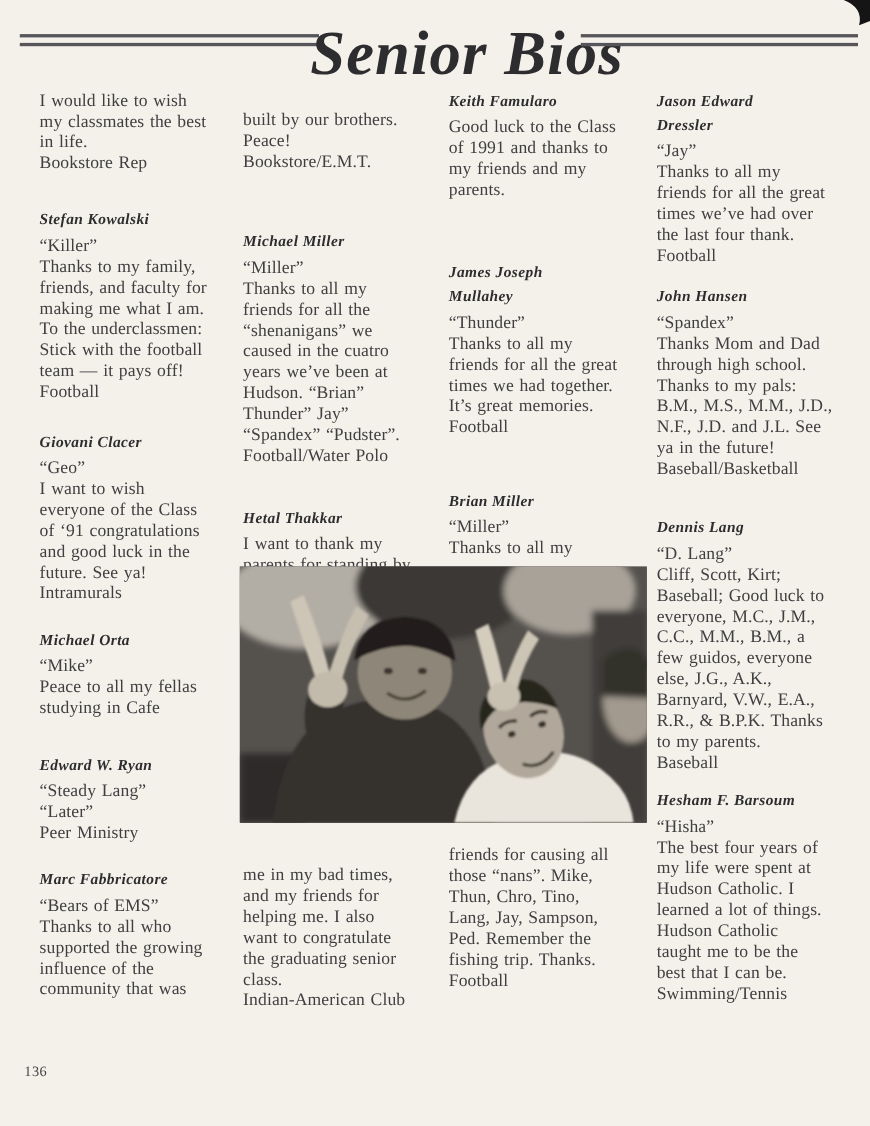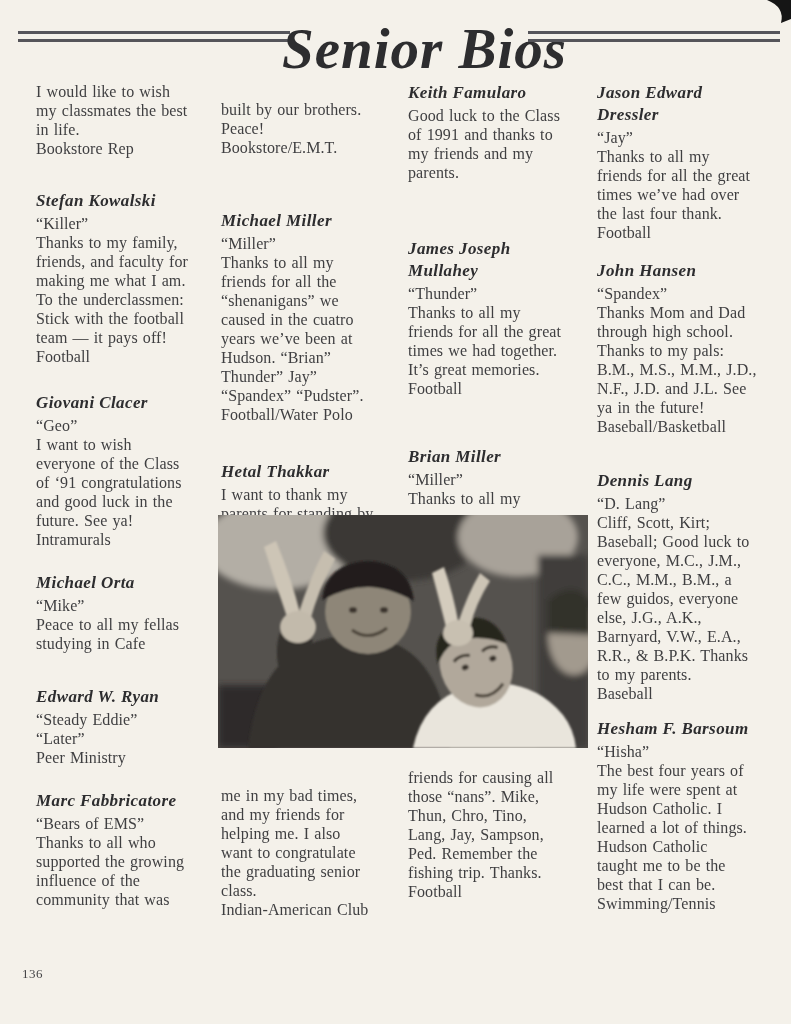--- a/index.html
+++ b/index.html
@@ -35,21 +35,21 @@
   }
   .corner-mark{position:absolute;top:0;right:0;width:40px;height:26px;}
   .bio-column{position:absolute;top:0;height:1017px;}
   .col-0{left:36px;width:172px;}
   .col-1{left:221px;width:176px;margin-top:18px;}
   .col-2{left:408px;width:177px;}
   .col-3{left:597px;width:178px;}
   .bio-block{position:absolute;left:0;width:100%;}
   .bio-name{
     font-weight:bold;font-style:italic;
-    font-size:17px;line-height:22px;
+    font-size:14px;line-height:22px;
     color:var(--title-ink);
     letter-spacing:.4px;
     white-space:nowrap;
   }
   .bio-block .bio-name + .bio-line{margin-top:2px;}
   .bio-line{
     font-size:16px;line-height:19px;
     white-space:nowrap;
     letter-spacing:.1px;
     word-spacing:1px;
@@ -106,21 +106,21 @@
         <div class="bio-line">Intramurals</div>
       </div>
     <div class="bio-block" style="top:572px">
         <div class="bio-name">Michael Orta</div>
         <div class="bio-line">“Mike”</div>
         <div class="bio-line">Peace to all my fellas</div>
         <div class="bio-line">studying in Cafe</div>
       </div>
     <div class="bio-block" style="top:686px">
         <div class="bio-name">Edward W. Ryan</div>
-        <div class="bio-line">“Steady Eddie”</div>
+        <div class="bio-line">“Steady Lang”</div>
         <div class="bio-line">“Later”</div>
         <div class="bio-line">Peer Ministry</div>
       </div>
     <div class="bio-block" style="top:790px">
         <div class="bio-name">Marc Fabbricatore</div>
         <div class="bio-line">“Bears of EMS”</div>
         <div class="bio-line">Thanks to all who</div>
         <div class="bio-line">supported the growing</div>
         <div class="bio-line">influence of the</div>
         <div class="bio-line">community that was</div>

